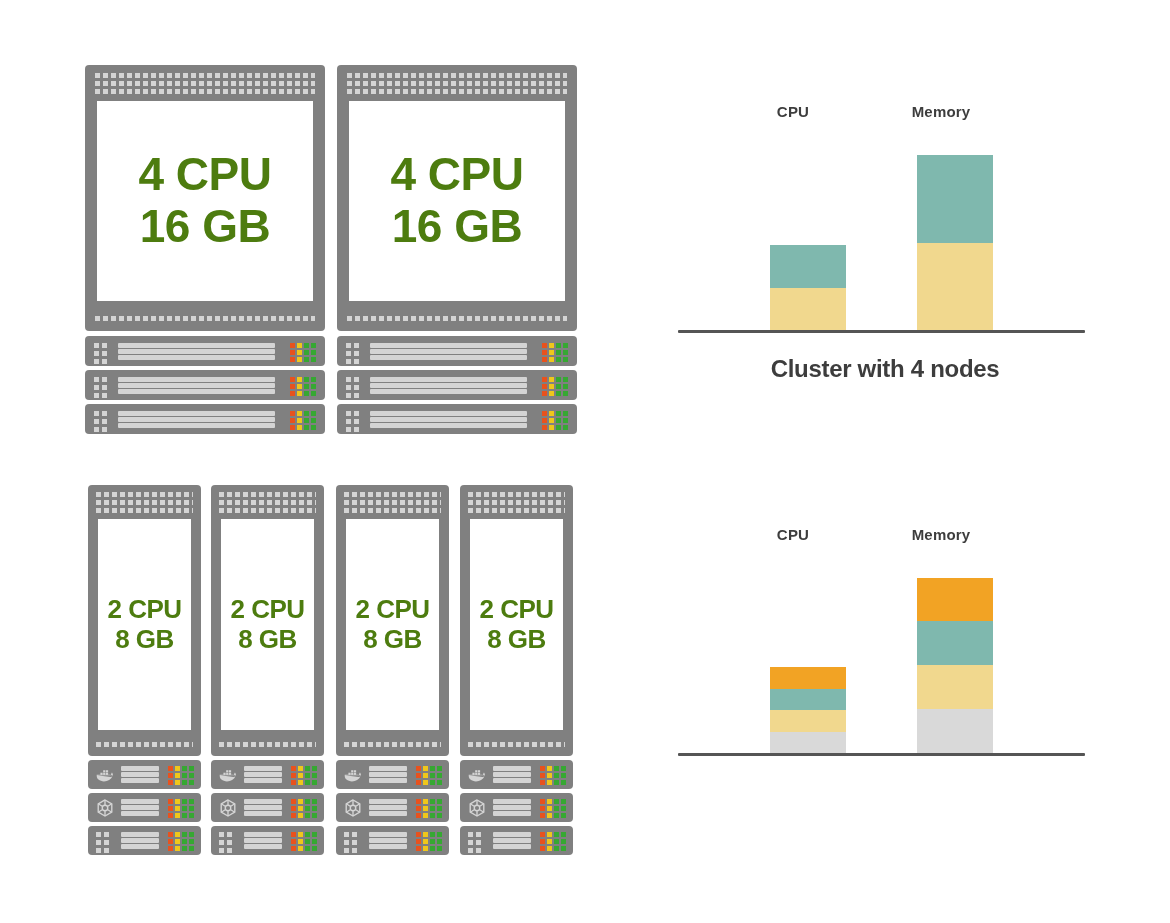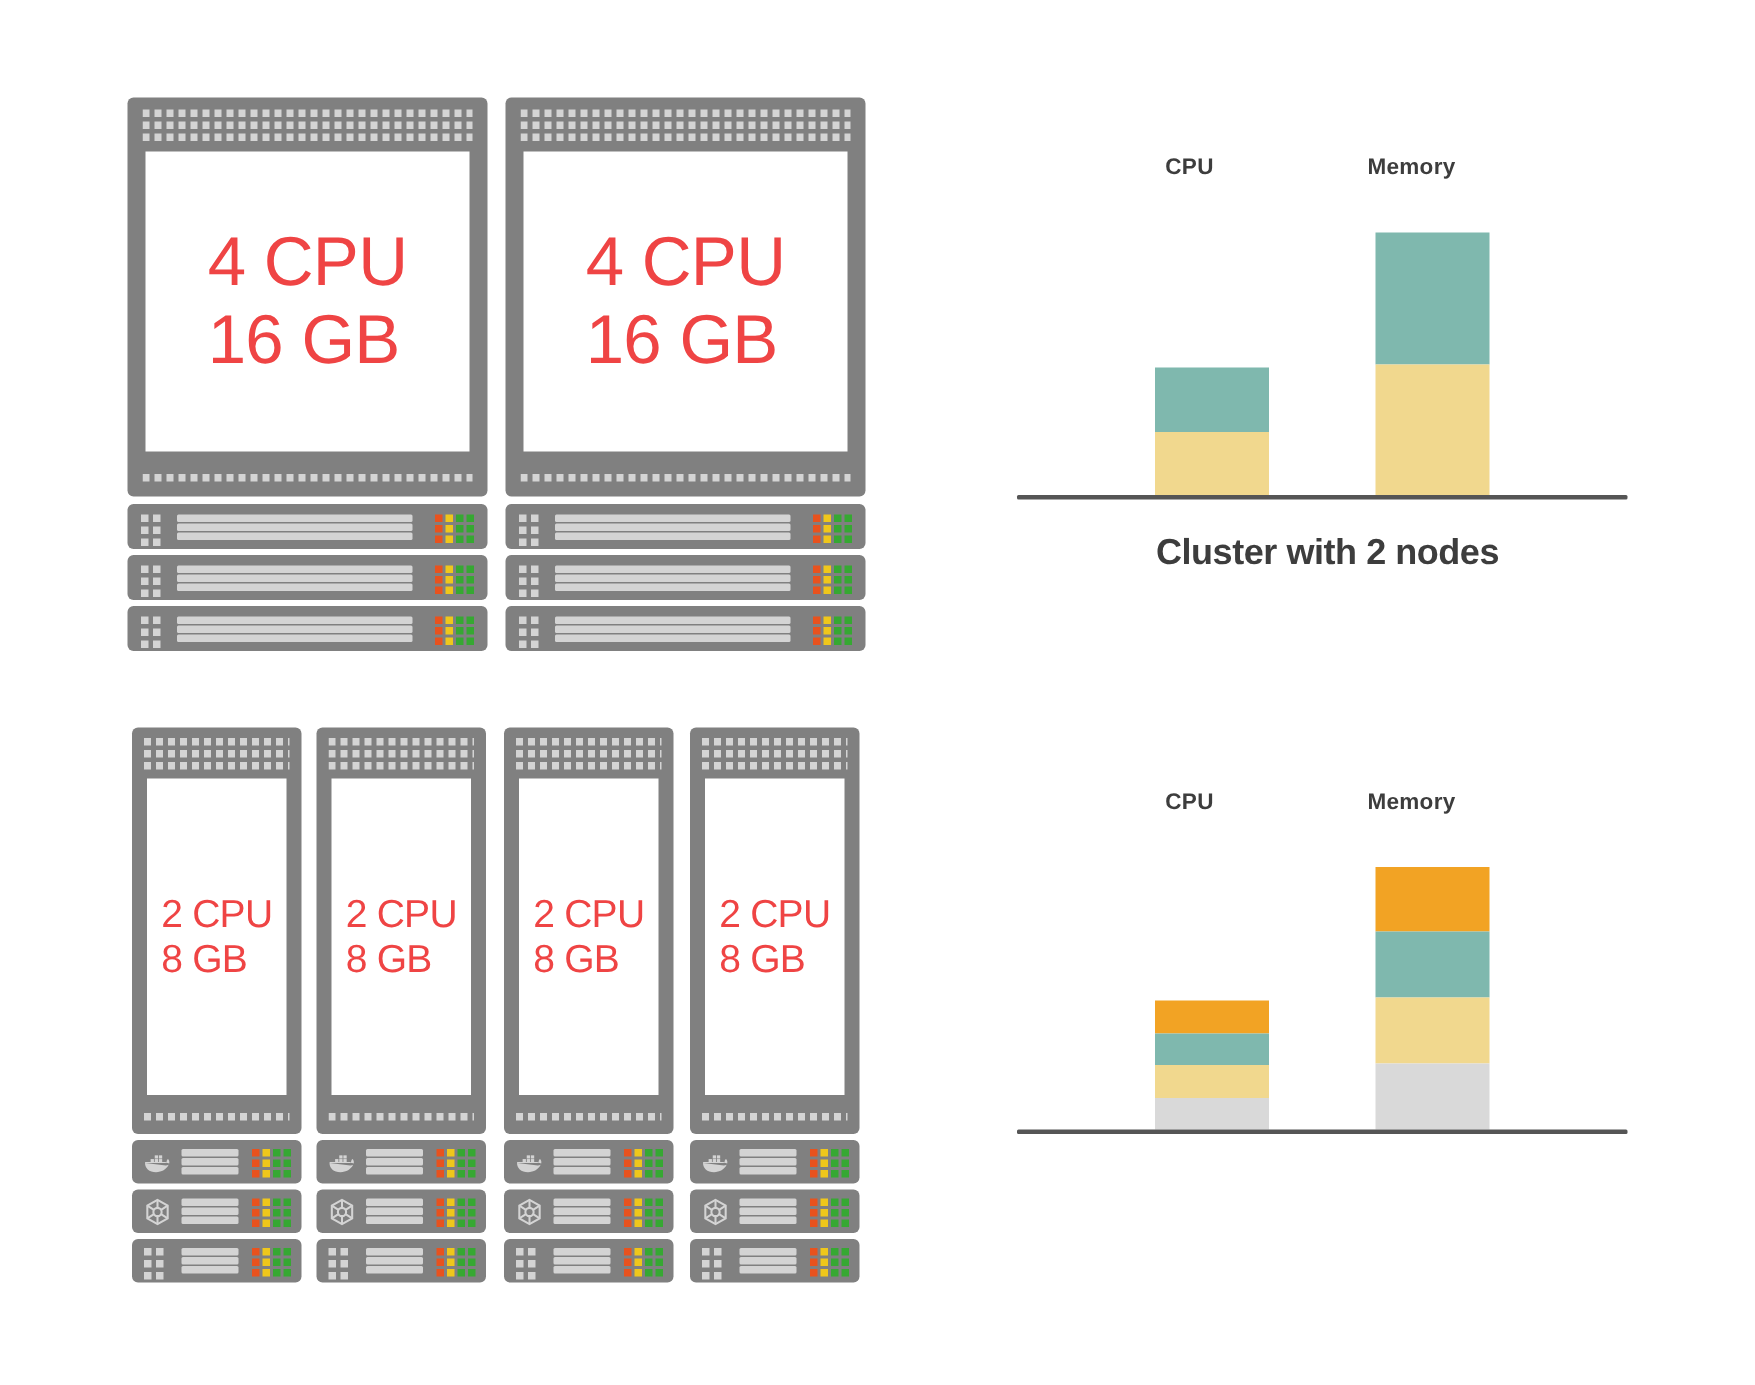--- a/index.html
+++ b/index.html
@@ -24,21 +24,21 @@
   .vent1{
     position:absolute;height:5px;
     background-image:linear-gradient(to right,#d4d4d4 0 5px,transparent 5px 8px);
     background-size:8px 5px;
   }
   .face{
     position:absolute;background:#ffffff;
     display:flex;align-items:center;justify-content:center;
   }
   .face-txt{
-    color:#ef4444;font-weight:normal;text-align:left;line-height:1.12;
+    color:#4d7c0f;font-weight:bold;text-align:center;line-height:1.12;
     letter-spacing:-0.5px;white-space:pre-line;
   }
 
   
   .ru{position:absolute;background:#808080;border-radius:4px;}
   .ru-dots{position:absolute;display:grid;grid-template-columns:repeat(2,5px);
            grid-template-rows:repeat(3,5px);gap:3px;}
   .ru-dots i{background:#d4d4d4;display:block;}
   .ru-bars{position:absolute;display:flex;flex-direction:column;justify-content:space-between;}
   .ru-bars i{display:block;height:5px;background:#d4d4d4;border-radius:1px;}
@@ -698,21 +698,21 @@
       <div class="seg" style="height:42px;background:#F1D88E;"></div>
     </div>
 
     <div class="bar" style="left:247px;top:65px;width:76px;height:175px;">
       <div class="seg" style="height:88px;background:#7FB8AE;"></div>
       <div class="seg" style="height:87px;background:#F1D88E;"></div>
     </div>
 
     <div class="axis" style="left:8px;top:240px;width:407px;"></div>
 
-    <div class="caption" style="left:0;top:265px;width:430px;">Cluster with 2 nodes</div>
+    <div class="caption" style="left:0;top:265px;width:430px;">Cluster with 4 nodes</div>
   </div>
 
   <div class="chart" style="left:670px;top:513px;width:430px;height:310px;">
 
     <div class="collab" style="left:68px;top:13px;width:110px;">CPU</div>
     <div class="collab" style="left:212px;top:13px;width:118px;">Memory</div>
 
     <div class="bar" style="left:100px;top:154px;width:76px;height:86px;">
       <div class="seg" style="height:22px;background:#F2A324;"></div>
       <div class="seg" style="height:21px;background:#7FB8AE;"></div>

